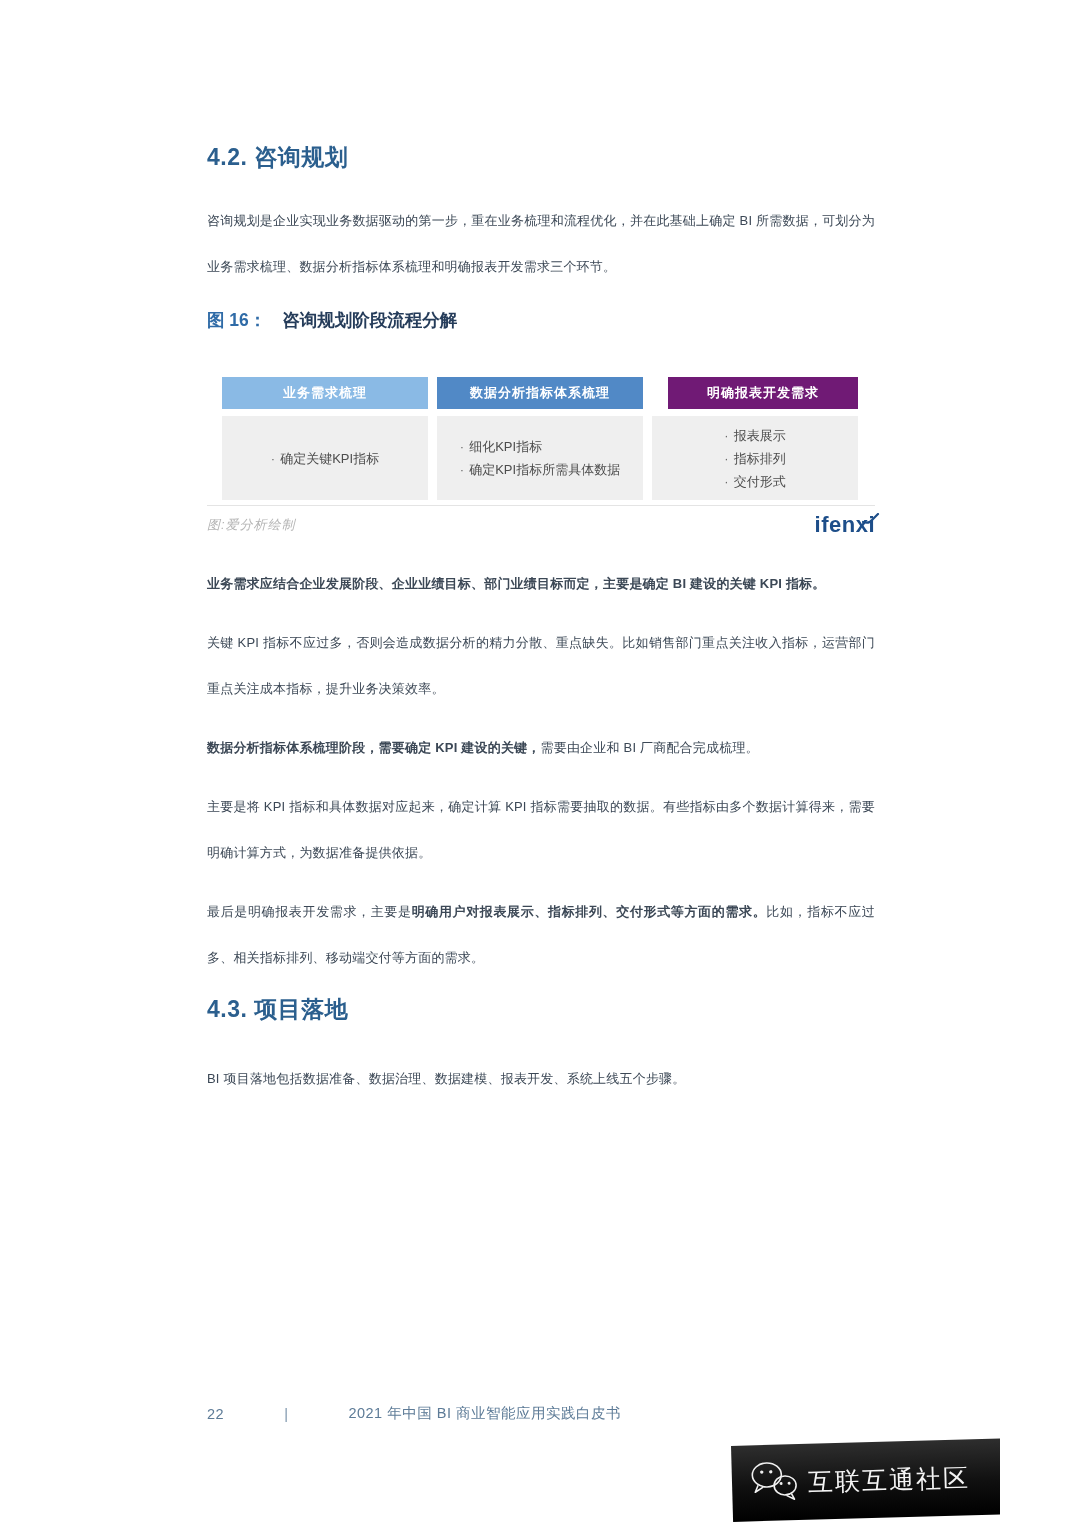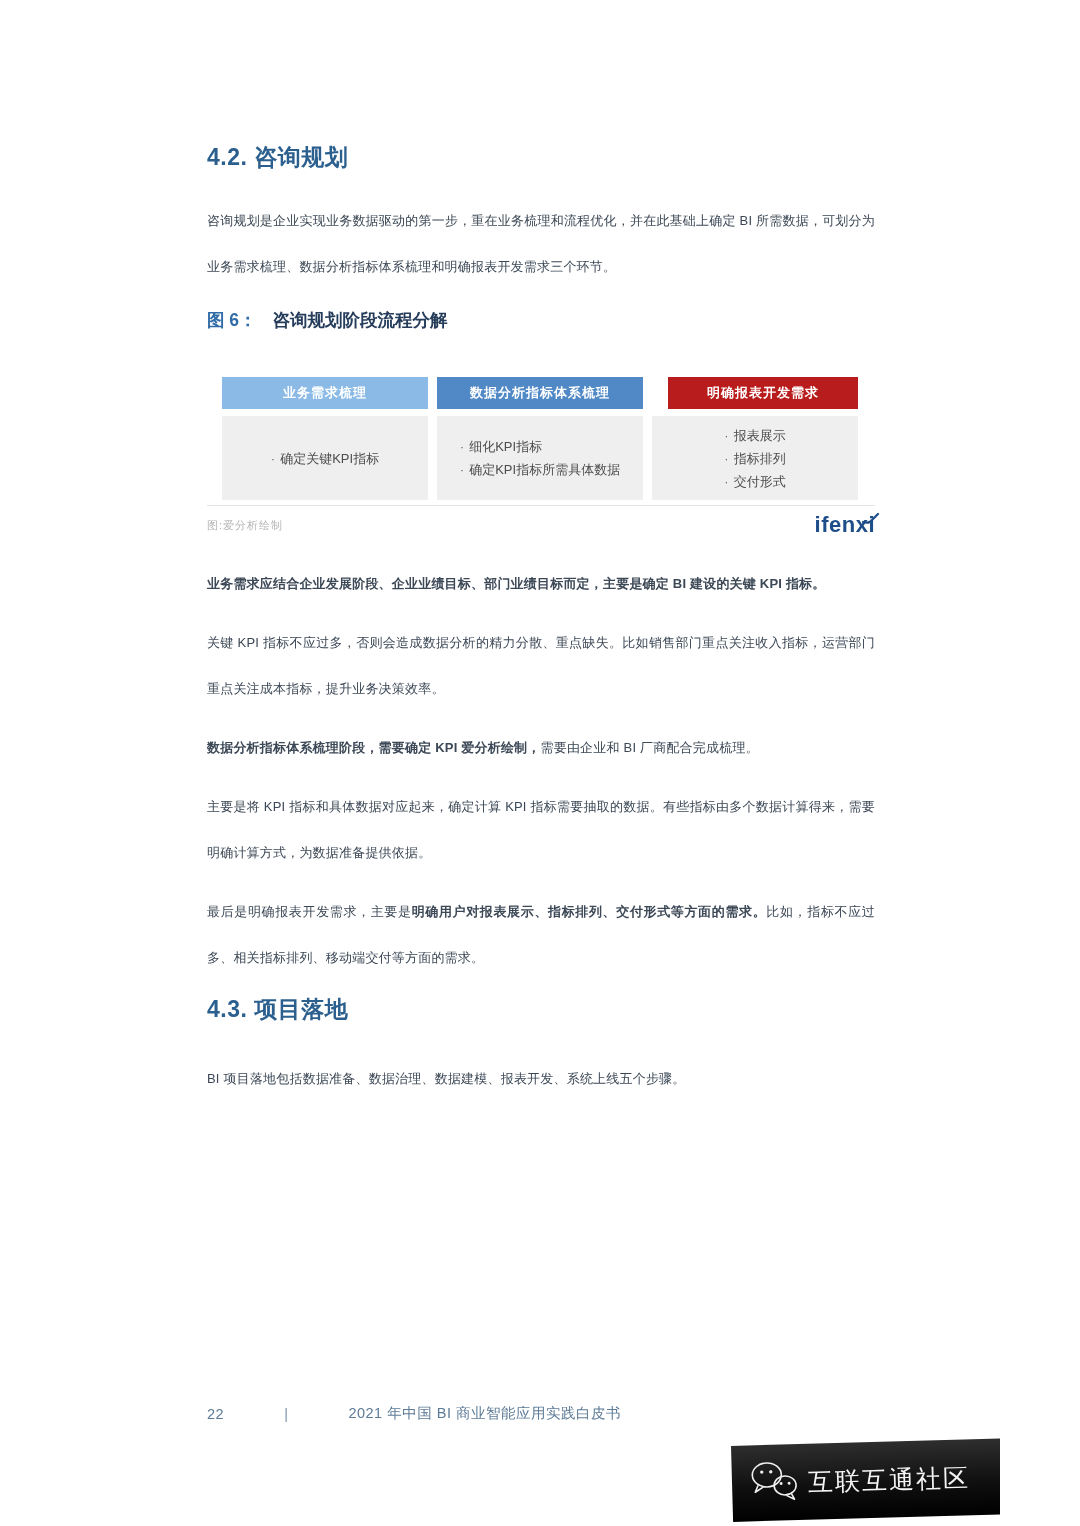--- a/index.html
+++ b/index.html
@@ -47,21 +47,21 @@
   .dg-items{display:inline-block;text-align:left;}
   .dg-item{
     font-size:13px;color:#4d4d4d;line-height:23px;white-space:nowrap;
   }
   .dg-item .dot{margin-right:5px;color:#6a6a6a;}
   
   .caption-row{
     position:absolute;left:207px;top:505px;width:668px;
     border-top:1px solid #e4e4e4;padding-top:9px;height:40px;
   }
-  .fig-source{font-size:11px;color:#b5b5b5;letter-spacing:1px;}
+  .fig-source{font-size:13px;color:#b5b5b5;letter-spacing:1px;font-style:italic;}
   .ifenxi-logo{
     position:absolute;right:0;top:6px;
     font-size:22px;font-weight:bold;color:#1d4e89;letter-spacing:0.5px;
   }
   .logo-tick{position:absolute;top:-7px;right:-5px;}
   
   #flow{position:absolute;left:207px;top:561px;width:668px;}
   #h43{margin-top:12px;margin-bottom:32px;}
   
   .footer{
@@ -87,27 +87,27 @@
 </head>
 <body>
 
 <div class="page">
 
   <h2 id="h42" class="h-blue">4.2. 咨询规划</h2>
 
   <p id="p1" class="para"><span>咨询规划是企业实现业务数据驱动的第一步，重在业务梳理和流程优化，并在此基础上确定 BI 所需数据，可划分为业务需求梳理、数据分析指标体系梳理和明确报表开发需求三个环节。</span></p>
 
   <div class="fig-title">
-    <span class="fig-label">图 6：</span><span>咨询规划阶段流程分解</span>
+    <span class="fig-label">图 16：</span><span>咨询规划阶段流程分解</span>
   </div>
 
   <div class="diagram" id="diagram">
       <div class="dg-header" style="background: rgb(138, 186, 229); grid-area: 1 / 1;">业务需求梳理</div>
       <div class="dg-header" style="background: rgb(81, 137, 198); grid-area: 1 / 2;">数据分析指标体系梳理</div>
-      <div class="dg-header" style="background: #b91c1c; grid-area: 1 / 3; margin-left: 16px;">明确报表开发需求</div>
+      <div class="dg-header" style="background: #701a75; grid-area: 1 / 3; margin-left: 16px;">明确报表开发需求</div>
       <div class="dg-body" style="grid-area: 2 / 1;">
         <div class="dg-items">
           <div class="dg-item"><span class="dot">·</span>确定关键KPI指标</div>
         </div>
       </div>
       <div class="dg-body" style="grid-area: 2 / 2;">
         <div class="dg-items">
           <div class="dg-item"><span class="dot">·</span>细化KPI指标</div>
           <div class="dg-item"><span class="dot">·</span>确定KPI指标所需具体数据</div>
         </div>
@@ -129,21 +129,21 @@
         <svg width="18" height="12" viewBox="0 0 18 12">
             <path d="M1 9 Q7 11 10 7 L16 1" stroke="#1d4e89" stroke-width="2.2" fill="none" stroke-linecap="round"></path>
           </svg>
       </span>
     </div>
   </div>
 
   <div id="flow">
     <p class="para"><span class="bold">业务需求应结合企业发展阶段、企业业绩目标、部门业绩目标而定，主要是确定 BI 建设的关键 KPI 指标。</span></p>
     <p class="para"><span>关键 KPI 指标不应过多，否则会造成数据分析的精力分散、重点缺失。比如销售部门重点关注收入指标，运营部门重点关注成本指标，提升业务决策效率。</span></p>
-    <p class="para"><span class="bold">数据分析指标体系梳理阶段，需要确定 KPI 爱分析绘制，</span><span>需要由企业和 BI 厂商配合完成梳理。</span></p>
+    <p class="para"><span class="bold">数据分析指标体系梳理阶段，需要确定 KPI 建设的关键，</span><span>需要由企业和 BI 厂商配合完成梳理。</span></p>
     <p class="para"><span>主要是将 KPI 指标和具体数据对应起来，确定计算 KPI 指标需要抽取的数据。有些指标由多个数据计算得来，需要明确计算方式，为数据准备提供依据。</span></p>
     <p class="para"><span>最后是明确报表开发需求，主要是</span><span class="bold">明确用户对报表展示、指标排列、交付形式等方面的需求。</span><span>比如，指标不应过多、相关指标排列、移动端交付等方面的需求。</span></p>
     <h2 id="h43" class="h-blue">4.3. 项目落地</h2>
     <p class="para"><span>BI 项目落地包括数据准备、数据治理、数据建模、报表开发、系统上线五个步骤。</span></p>
   </div>
 
   <div class="footer">
     <span>22</span>
     <span class="sep">|</span>
     <span>2021 年中国 BI 商业智能应用实践白皮书</span>

